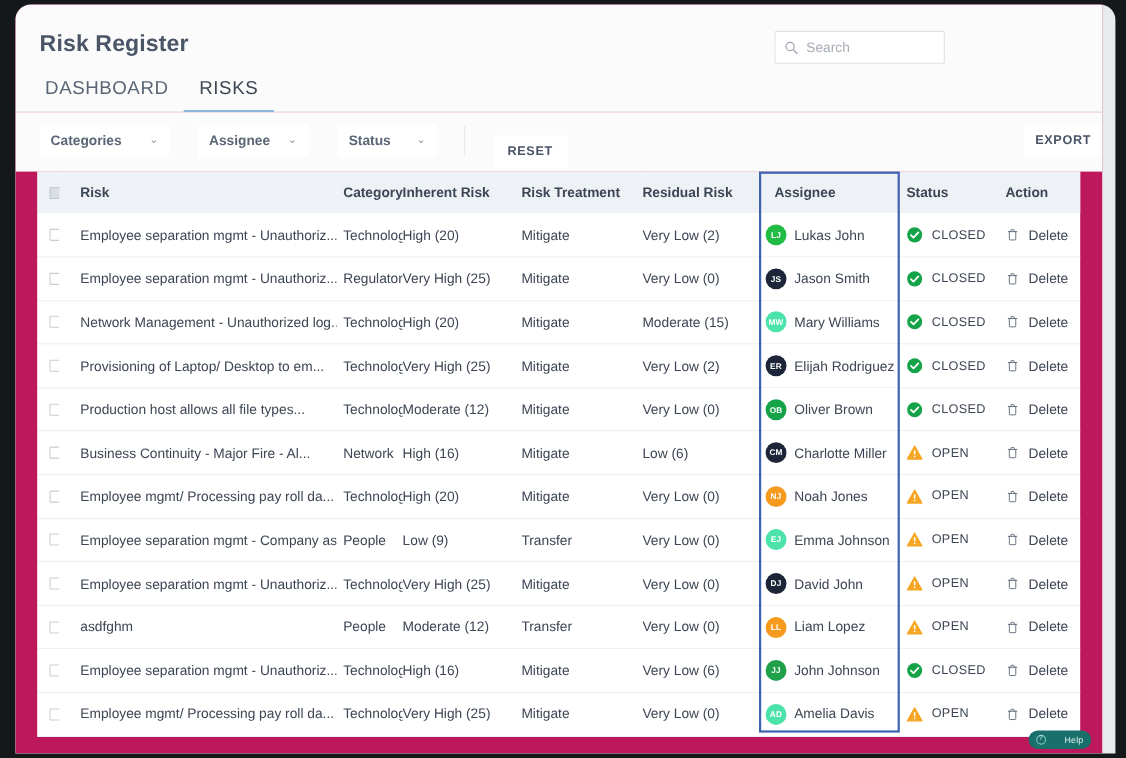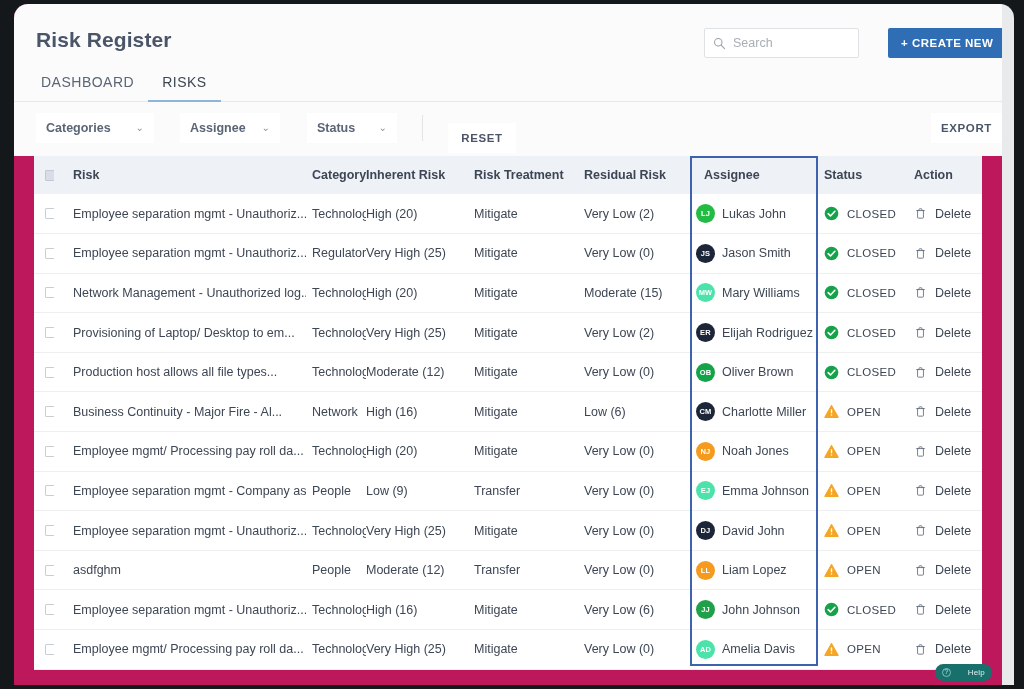--- a/index.html
+++ b/index.html
@@ -98,21 +98,21 @@
   }
 
   
   #tabs {
     position: absolute;
     left: 22px; bottom: 0;
     display: flex;
     gap: 0px;
   }
   .tab {
-    font-size: 14px;
+    font-size: 17px;
     letter-spacing: 0.5px;
     color: #5a6575;
     padding: 0 14px 10px 14px;
     cursor: pointer;
     border-bottom: 2px solid transparent;
     position: relative;
     top: 1px;
   }
   .tab:first-child { padding-left: 5px; }
   .tab.active {
@@ -348,21 +348,20 @@
         <div id="page-title">Risk Register</div>
 
         <div id="search-box">
           <svg class="search-glyph" viewBox="0 0 16 16">
             <circle cx="6.5" cy="6.5" r="4.6" fill="none" stroke="#9aa1ab" stroke-width="1.3"></circle>
             <line x1="10" y1="10" x2="14.3" y2="14.3" stroke="#9aa1ab" stroke-width="1.3" stroke-linecap="round"></line>
           </svg>
           <input id="search-input" type="text" placeholder="Search" style="">
         </div>
 
-        <button id="create-new-button">+ CREATE NEW</button>
 
         <div id="tabs">
           <div class="tab">DASHBOARD</div>
           <div class="tab active">RISKS</div>
         </div>
       </div>
 
       <div id="filter-bar">
         <div class="filter-select" id="filter-categories">
           <span class="fl-label">Categories</span>

